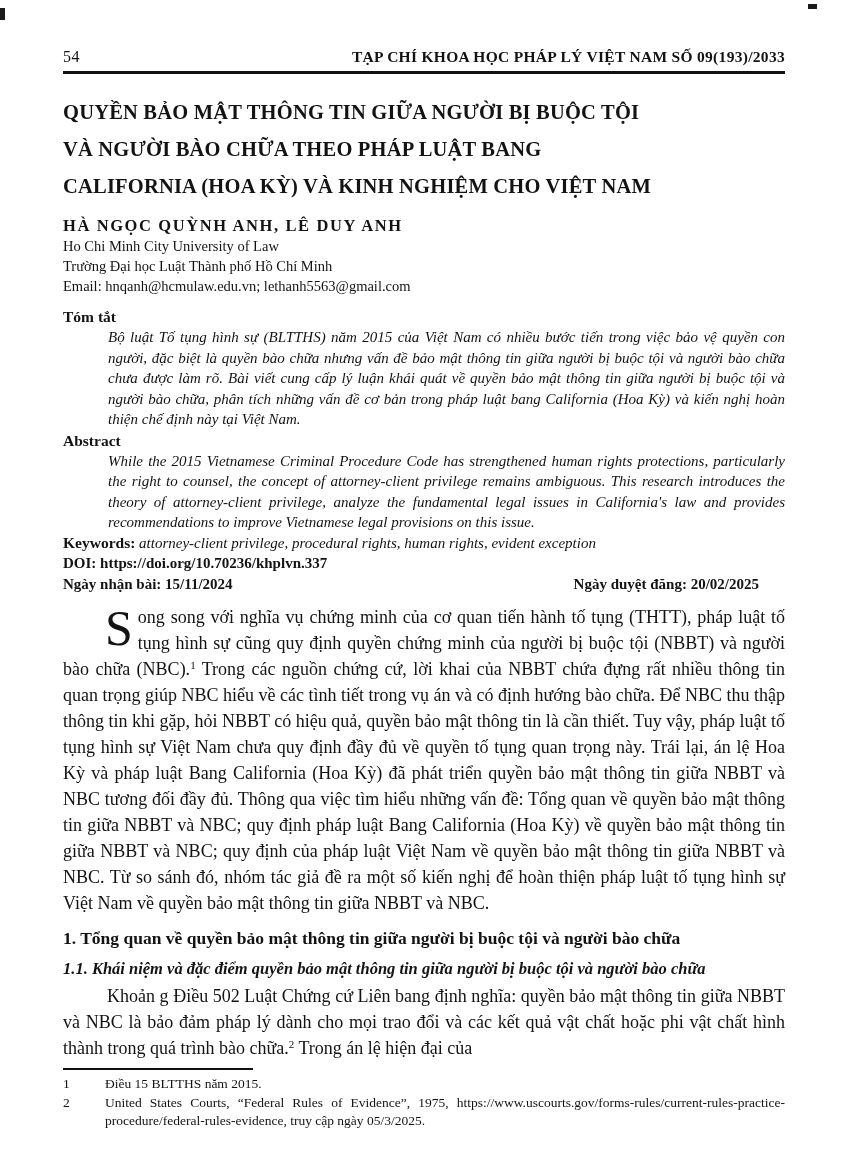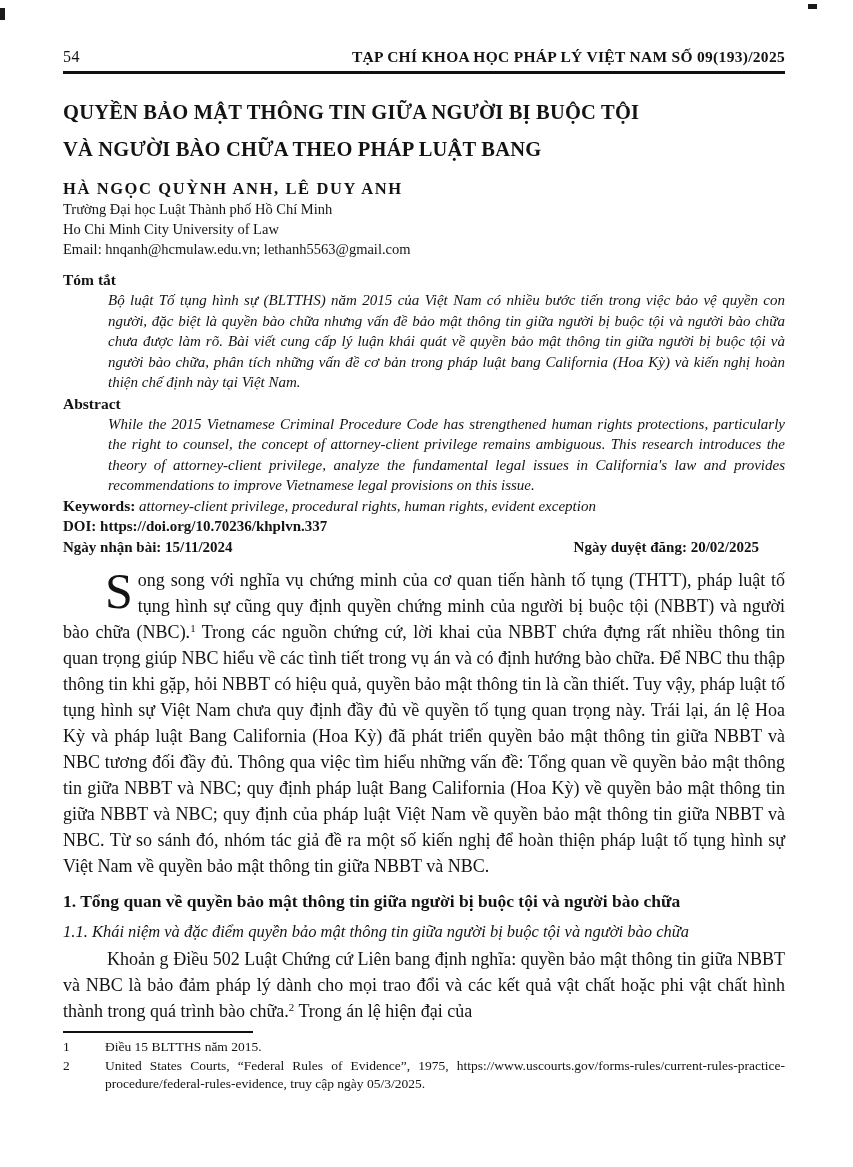--- a/index.html
+++ b/index.html
@@ -68,21 +68,21 @@
     margin-left:42px; padding-right:5px; padding-top:3px;
   }
   sup.fnref { font-size:11px; line-height:0; vertical-align:6px; }
 
   .section-h1 {
     margin-top:9px;
     font-weight:bold; font-size:17.5px; line-height:26px; text-align:justify;
   }
   .section-h2 {
     margin-top:6px;
-    font-weight:normal; font-style:italic; font-size:16.5px; line-height:24px;
+    font-weight:bold; font-style:italic; font-size:16.5px; line-height:24px;
   }
   .para-indent { text-indent:44px; font-size:18px; line-height:26px; text-align:justify; margin-top:2px; }
 
   
   .footnote-area { margin-top:7px; }
   .footnote-rule { width:190px; border-top:2.5px solid #111; margin-bottom:5px; }
   .footnote { display:flex; font-size:13.5px; line-height:18.5px; }
   .footnote .fn-num { width:42px; flex:0 0 42px; }
   .footnote .fn-text { flex:1; text-align:justify; word-break:break-word; }
 </style>
@@ -90,32 +90,33 @@
 <body>
 
 <div class="page">
   <div class="artifact a1"></div>
   <div class="artifact a2"></div>
 
   <div class="content">
 
     <div class="journal-header">
       <span class="page-number">54</span>
-      <span class="journal-title">TẠP CHÍ KHOA HỌC PHÁP LÝ VIỆT NAM SỐ 09(193)/2025</span>
+      <span class="journal-title">TẠP CHÍ KHOA HỌC PHÁP LÝ VIỆT NAM SỐ 09(193)/2033</span>
     </div>
 
     <div class="article-title">
       <div>QUYỀN BẢO MẬT THÔNG TIN GIỮA NGƯỜI BỊ BUỘC TỘI</div>
       <div>VÀ NGƯỜI BÀO CHỮA THEO PHÁP LUẬT BANG</div>
+      <div>CALIFORNIA (HOA KỲ) VÀ KINH NGHIỆM CHO VIỆT NAM</div>
     </div>
 
     <div class="author-block">
       <div class="authors">HÀ NGỌC QUỲNH ANH, LÊ DUY ANH</div>
+      <div class="affil">Ho Chi Minh City University of Law</div>
       <div class="affil">Trường Đại học Luật Thành phố Hồ Chí Minh</div>
-      <div class="affil">Ho Chi Minh City University of Law</div>
       <div class="affil">Email: hnqanh@hcmulaw.edu.vn; lethanh5563@gmail.com</div>
     </div>
 
     <div class="meta">
       <div class="meta-label">Tóm tắt</div>
       <div class="abstract-text">Bộ luật Tố tụng hình sự (BLTTHS) năm 2015 của Việt Nam có nhiều bước tiến trong việc bảo vệ quyền con người, đặc biệt là quyền bào chữa nhưng vấn đề bảo mật thông tin giữa người bị buộc tội và người bào chữa chưa được làm rõ. Bài viết cung cấp lý luận khái quát về quyền bảo mật thông tin giữa người bị buộc tội và người bào chữa, phân tích những vấn đề cơ bản trong pháp luật bang California (Hoa Kỳ) và kiến nghị hoàn thiện chế định này tại Việt Nam.</div>
       <div class="meta-label">Abstract</div>
       <div class="abstract-text">While the 2015 Vietnamese Criminal Procedure Code has strengthened human rights protections, particularly the right to counsel, the concept of attorney-client privilege remains ambiguous. This research introduces the theory of attorney-client privilege, analyze the fundamental legal issues in California's law and provides recommendations to improve Vietnamese legal provisions on this issue.</div>
       <div class="kw-line">
         <span class="kw-label">Keywords:</span><span class="kw-text"> attorney-client privilege, procedural rights, human rights, evident exception</span>

